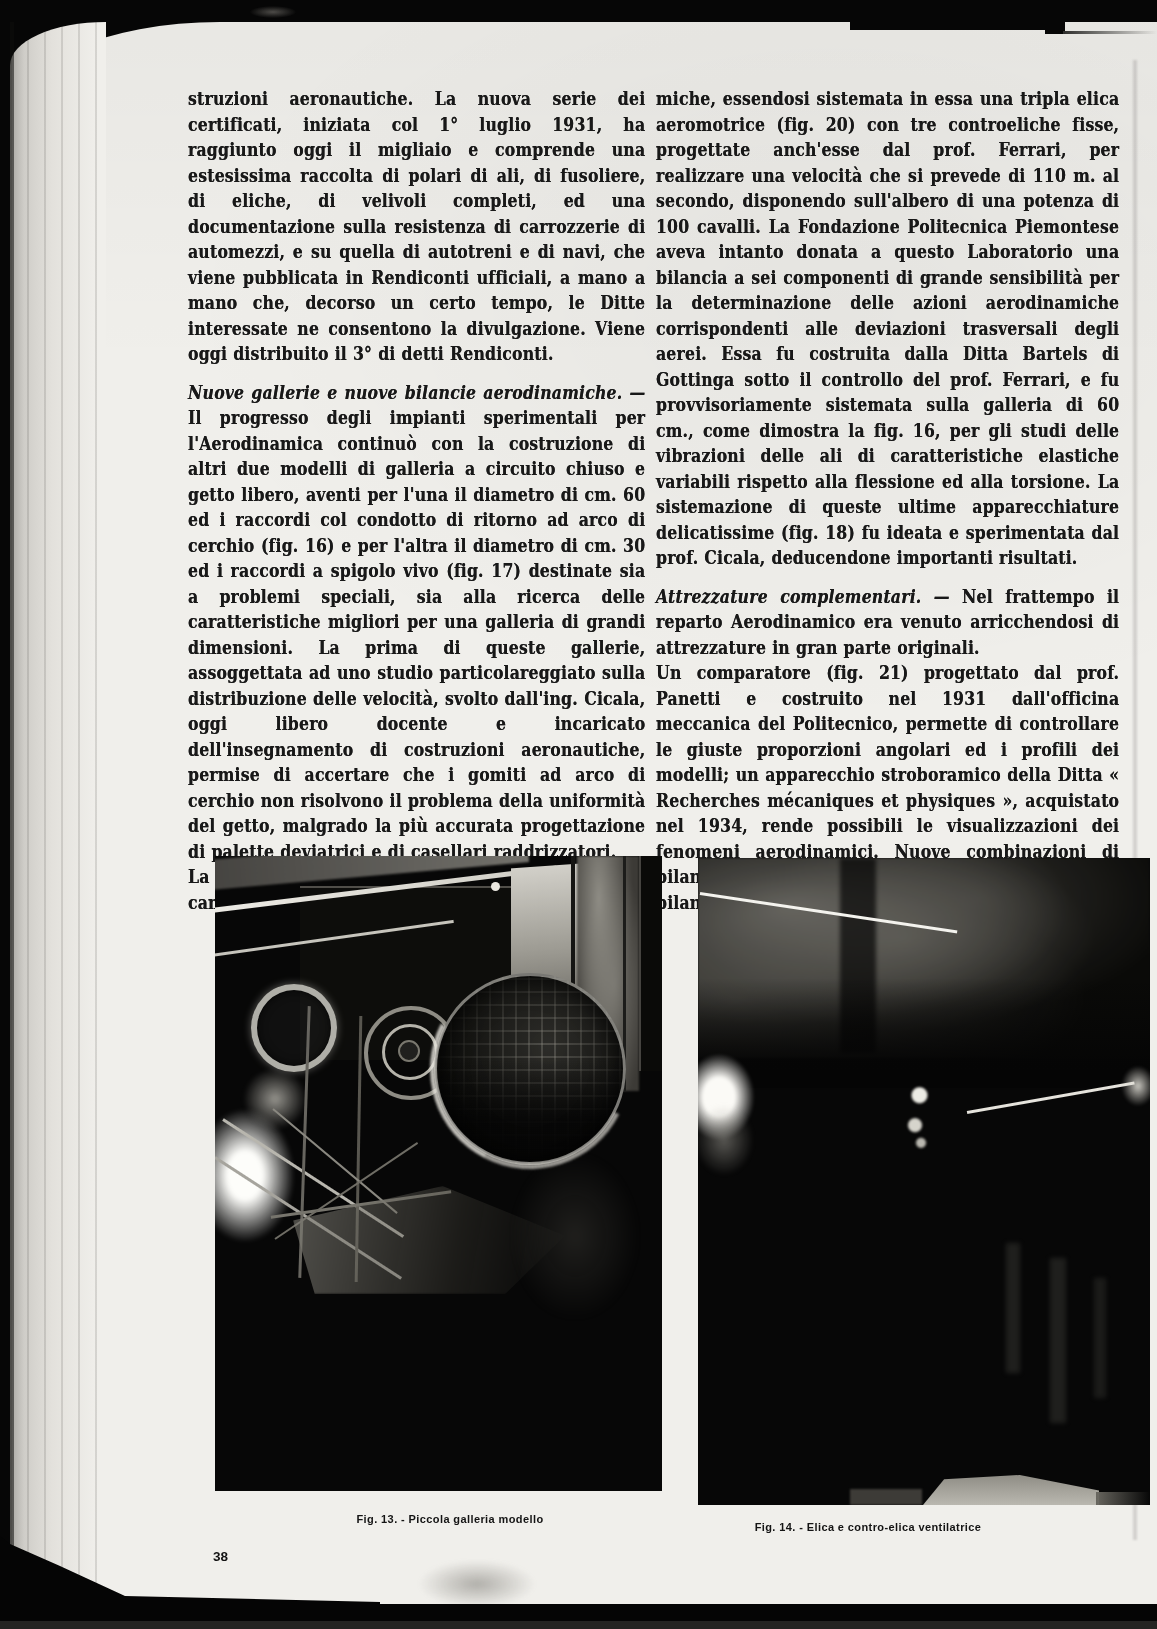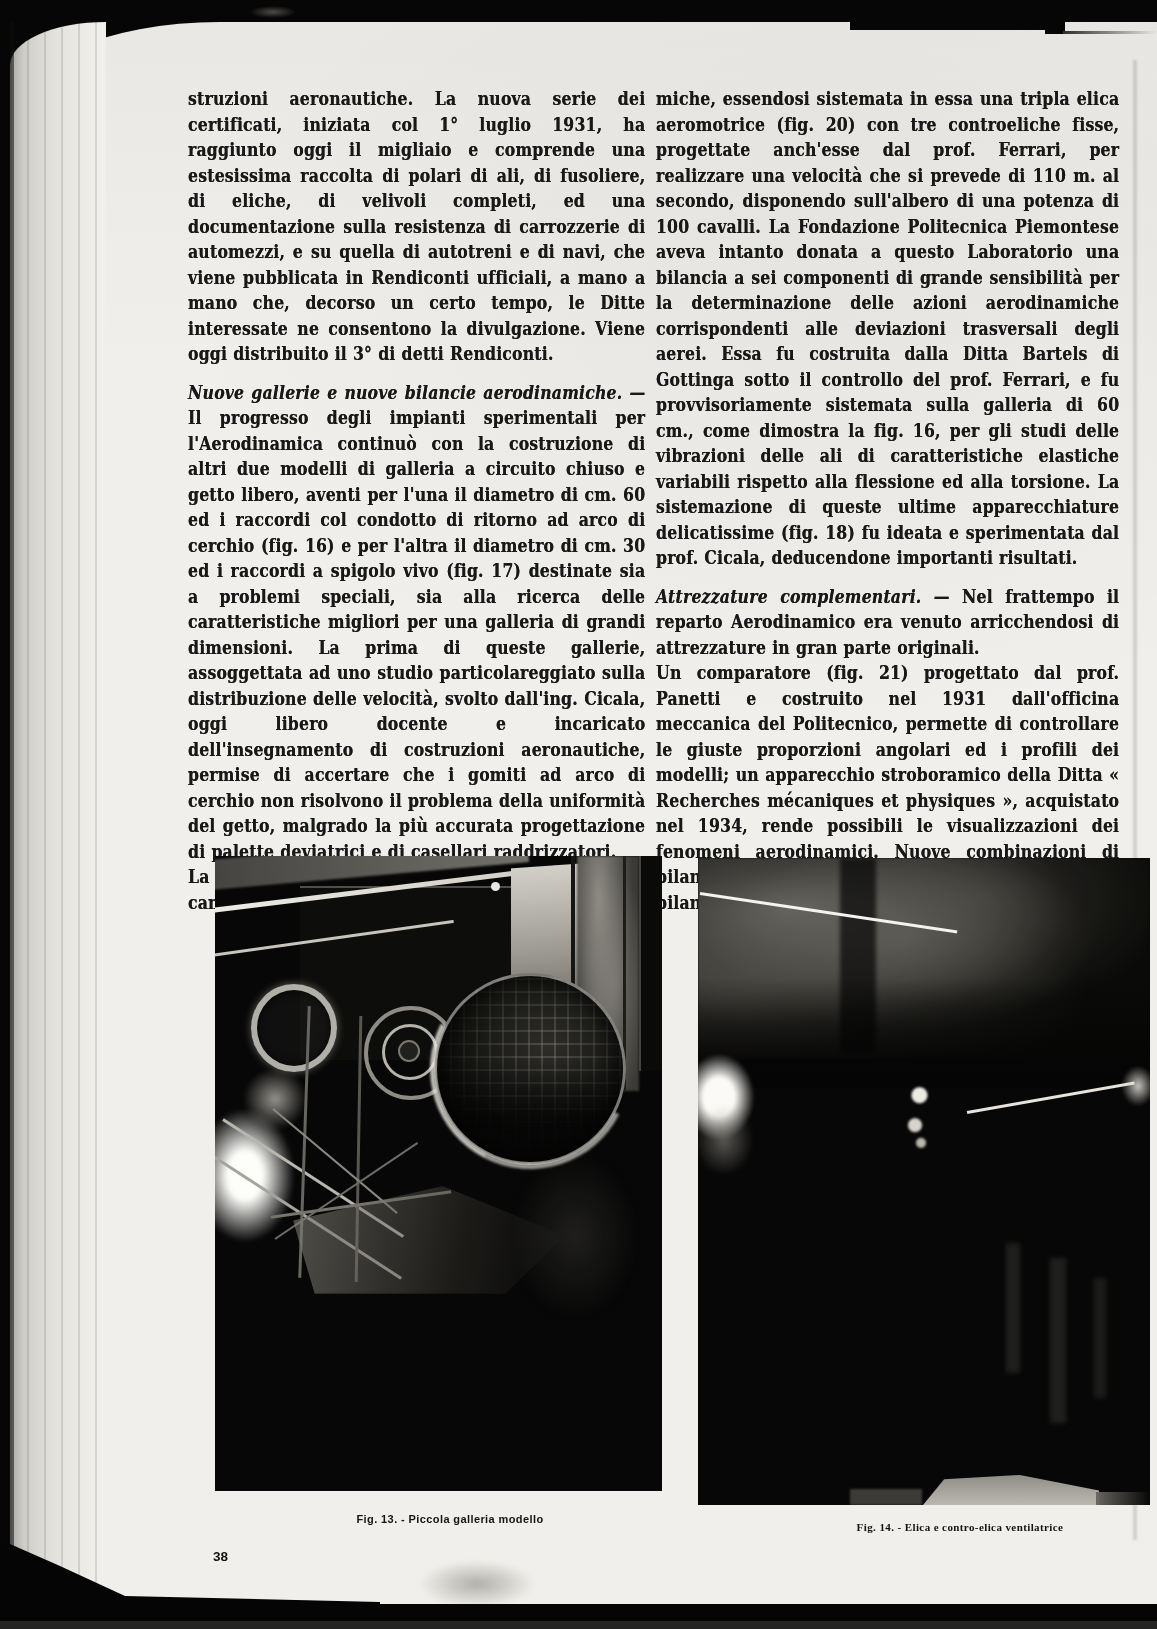--- a/index.html
+++ b/index.html
@@ -221,19 +221,19 @@
   <div class="ph p14-node"></div>
   <div class="ph p14-tex1"></div>
   <div class="ph p14-tex2"></div>
   <div class="ph p14-tex3"></div>
   <div class="ph p14-floor"></div>
   <div class="ph p14-floor2"></div>
   <div class="ph p14-floor3"></div>
 </div>
 
 <div class="caption" style="left:450px;top:1513px;">Fig. 13. - Piccola galleria modello</div>
-<div class="caption" style="left:960px;top:1521px;font-family:Liberation Serif, serif;">Fig. 14. - Elica e contro-elica ventilatrice</div>
+<div class="caption" style="left:868px;top:1521px;">Fig. 14. - Elica e contro-elica ventilatrice</div>
 <div class="pagenum">38</div>
 
 <div class="smudge-bottom"></div>
 <div class="bl-wedge"></div>
 <div class="bottom-band"></div>
 <div class="bottom-understrip"></div>
 
 </body></html>

